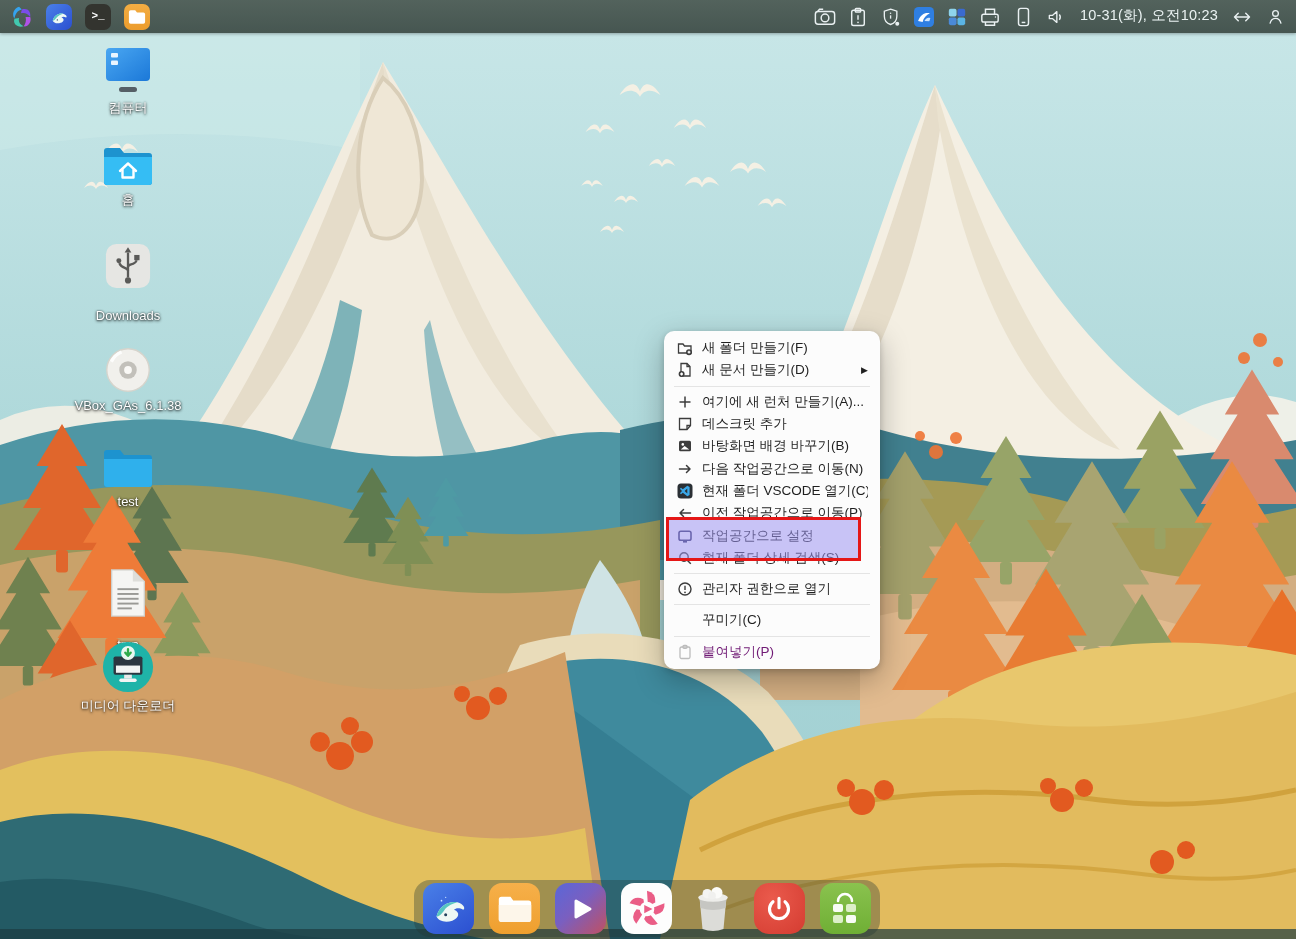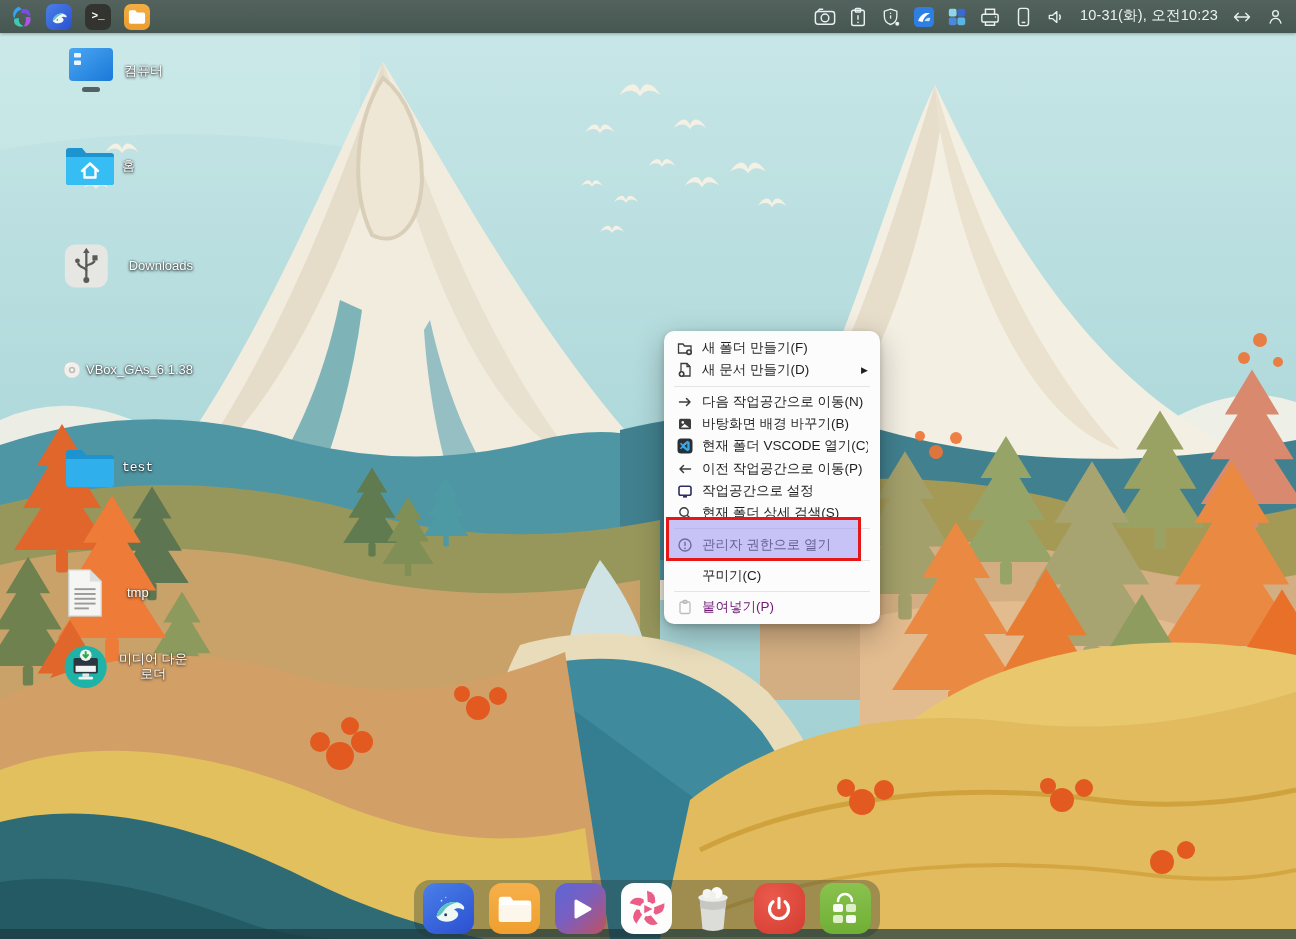--- a/index.html
+++ b/index.html
@@ -12,21 +12,21 @@
     display:flex;align-items:center;
     background:linear-gradient(rgba(70,84,77,.9),rgba(52,66,60,.88));
     box-shadow:0 1px 3px rgba(0,0,0,.3);}
   .tb-left{display:flex;align-items:center;gap:13px;padding-left:7px;}
   .tb-right{margin-left:auto;display:flex;align-items:flex-start;gap:11px;padding-right:10px;}
   .tb-app{width:26px;height:26px;border-radius:7px;display:flex;align-items:center;justify-content:center;}
   .tb-clock{color:#eaf2f2;font-size:14.5px;letter-spacing:.2px;white-space:nowrap;padding:0 2px;}
   .tray-ic{display:flex;align-items:center;justify-content:center;width:22px;height:22px;}
   .term-glyph{color:#fff;font-family:"Liberation Mono","DejaVu Sans Mono",monospace;font-size:11px;font-weight:bold;line-height:1;}
   
-  .dicon{position:absolute;width:130px;display:flex;align-items:center;gap:5px;z-index:10;cursor:default;}
+  .dicon{position:absolute;width:130px;display:flex;flex-direction:column;align-items:center;gap:5px;z-index:10;cursor:default;}
   .dicon .dlabel{color:#fff;font-size:13px;text-align:center;line-height:1.15;
     text-shadow:0 1px 3px rgba(0,0,0,.9),0 0 2px rgba(0,0,0,.6);}
   
   #ctxmenu{position:absolute;left:664px;top:331px;width:216px;z-index:40;
     background:#fcfcfc;border-radius:10px;padding:6px 0;box-sizing:border-box;
     box-shadow:0 10px 30px rgba(0,0,0,.28),0 2px 6px rgba(0,0,0,.18);}
   .mi{height:22.3px;display:flex;align-items:center;padding:0 12px;gap:9px;
     font-size:13.5px;color:#1f1f1f;white-space:nowrap;}
   .mi .mic{width:17px;display:flex;align-items:center;justify-content:center;flex:0 0 17px;}
   .mi .mil{flex:0 1 auto;overflow:hidden;}
@@ -317,21 +317,21 @@
 </div>
 <div class="dicon" style="left:63px;top:346px;">
   <svg width="52" height="48" viewBox="0 0 52 52">
     <circle cx="26" cy="26" r="23" fill="#f1f0ec" stroke="#d6d4cc" stroke-width="1.5"></circle>
     <circle cx="26" cy="26" r="9.5" fill="#c2c0ba"></circle>
     <circle cx="26" cy="26" r="4.2" fill="#faf9f6"></circle>
     <path d="M8 17 A21 21 0 0 1 19 6.5" stroke="#ffffff" stroke-width="3.5" fill="none" opacity=".85"></path>
   </svg>
   <span class="dlabel">VBox_GAs_6.1.38</span>
 </div>
-<div class="dicon" style="left:63px;top:446px;font-family:Liberation Mono, monospace;">
+<div class="dicon" style="left:63px;top:446px;">
   <svg width="54" height="44" viewBox="0 0 54 44">
     <path d="M3 7 Q3 4 6 4 H19 L23 9 H48 Q51 9 51 12 V38 Q51 41 48 41 H6 Q3 41 3 38 Z" fill="#1d93cf"></path>
     <path d="M3 13 H51 V38 Q51 41 48 41 H6 Q3 41 3 38 Z" fill="#2fb0ec"></path>
   </svg>
   <span class="dlabel">test</span>
 </div>
 <div class="dicon" style="left:63px;top:568px;gap:20px;">
   <svg width="44" height="50" viewBox="0 0 44 52">
     <path d="M5 2 H27 L39 14 V50 H5 Z" fill="#f5f5f3" stroke="#cfcfca" stroke-width="1.4"></path>
     <path d="M27 2 L27 14 H39 Z" fill="#dededa"></path>
@@ -377,35 +377,52 @@
             <circle cx="4.6" cy="12" r="3" fill="#3c3c3c" stroke="none"></circle>
             <path d="M4.6 10.6 V13.4 M3.2 12 H6 " stroke="#fff"></path>
           </svg>
         </span>
     <span class="mil">새 문서 만들기(D)</span>
     <span class="sub">▶</span>
   </div>
   <div class="msep"></div>
   <div class="mi">
     <span class="mic">
-          <svg width="16" height="16" viewBox="0 0 16 16" fill="none" stroke="#3c3c3c" stroke-width="1.5" stroke-linecap="round">
-            <path d="M2.5 8 H13 M13 8 L9.5 4.5 M13 8 L9.5 11.5"></path>
-          </svg>
-        </span>
-    <span class="mil">다음 작업공간으로 이동(N)</span>
+          <svg width="16" height="16" viewBox="0 0 16 16" stroke="#3c3c3c" stroke-width="1.5">
+            <path d="M8 2.5 V13.5 M2.5 8 H13.5"></path>
+          </svg>
+        </span>
+    <span class="mil">여기에 새 런처 만들기(A)...</span>
+  </div>
+  <div class="mi">
+    <span class="mic">
+          <svg width="16" height="16" viewBox="0 0 16 16" fill="none" stroke="#3c3c3c" stroke-width="1.3">
+            <path d="M2.5 2.5 H13.5 V9.5 L10 13.5 H2.5 Z"></path>
+            <path d="M10 13.5 V9.5 H13.5"></path>
+          </svg>
+        </span>
+    <span class="mil">데스크릿 추가</span>
   </div>
   <div class="mi">
     <span class="mic">
           <svg width="16" height="16" viewBox="0 0 16 16">
             <rect x="2" y="2.8" width="12" height="10.4" rx="1.5" fill="#3c3c3c"></rect>
             <circle cx="5.8" cy="6.4" r="1.3" fill="#fff"></circle>
             <path d="M3.8 11.6 L7.6 8 L12.2 11.6 Z" fill="#fff"></path>
           </svg>
         </span>
     <span class="mil">바탕화면 배경 바꾸기(B)</span>
+  </div>
+  <div class="mi">
+    <span class="mic">
+          <svg width="16" height="16" viewBox="0 0 16 16" fill="none" stroke="#3c3c3c" stroke-width="1.5" stroke-linecap="round">
+            <path d="M2.5 8 H13 M13 8 L9.5 4.5 M13 8 L9.5 11.5"></path>
+          </svg>
+        </span>
+    <span class="mil">다음 작업공간으로 이동(N)</span>
   </div>
   <div class="mi">
     <span class="mic">
           <svg width="16" height="16" viewBox="0 0 16 16">
             <rect x=".5" y=".5" width="15" height="15" rx="3.5" fill="#2a2f34"></rect>
             <path fill="#3aa7e8" d="M10.3 2.8 L12.6 4 V12 L10.3 13.2 L5.8 9.7 L4 11.2 L2.9 10.2 L5 8 L2.9 5.8 L4 4.8 L5.8 6.3 Z M10.3 5.4 L7.6 8 L10.3 10.6 Z"></path>
           </svg>
         </span>
     <span class="mil">현재 폴더 VSCODE 열기(C)</span>
   </div>

